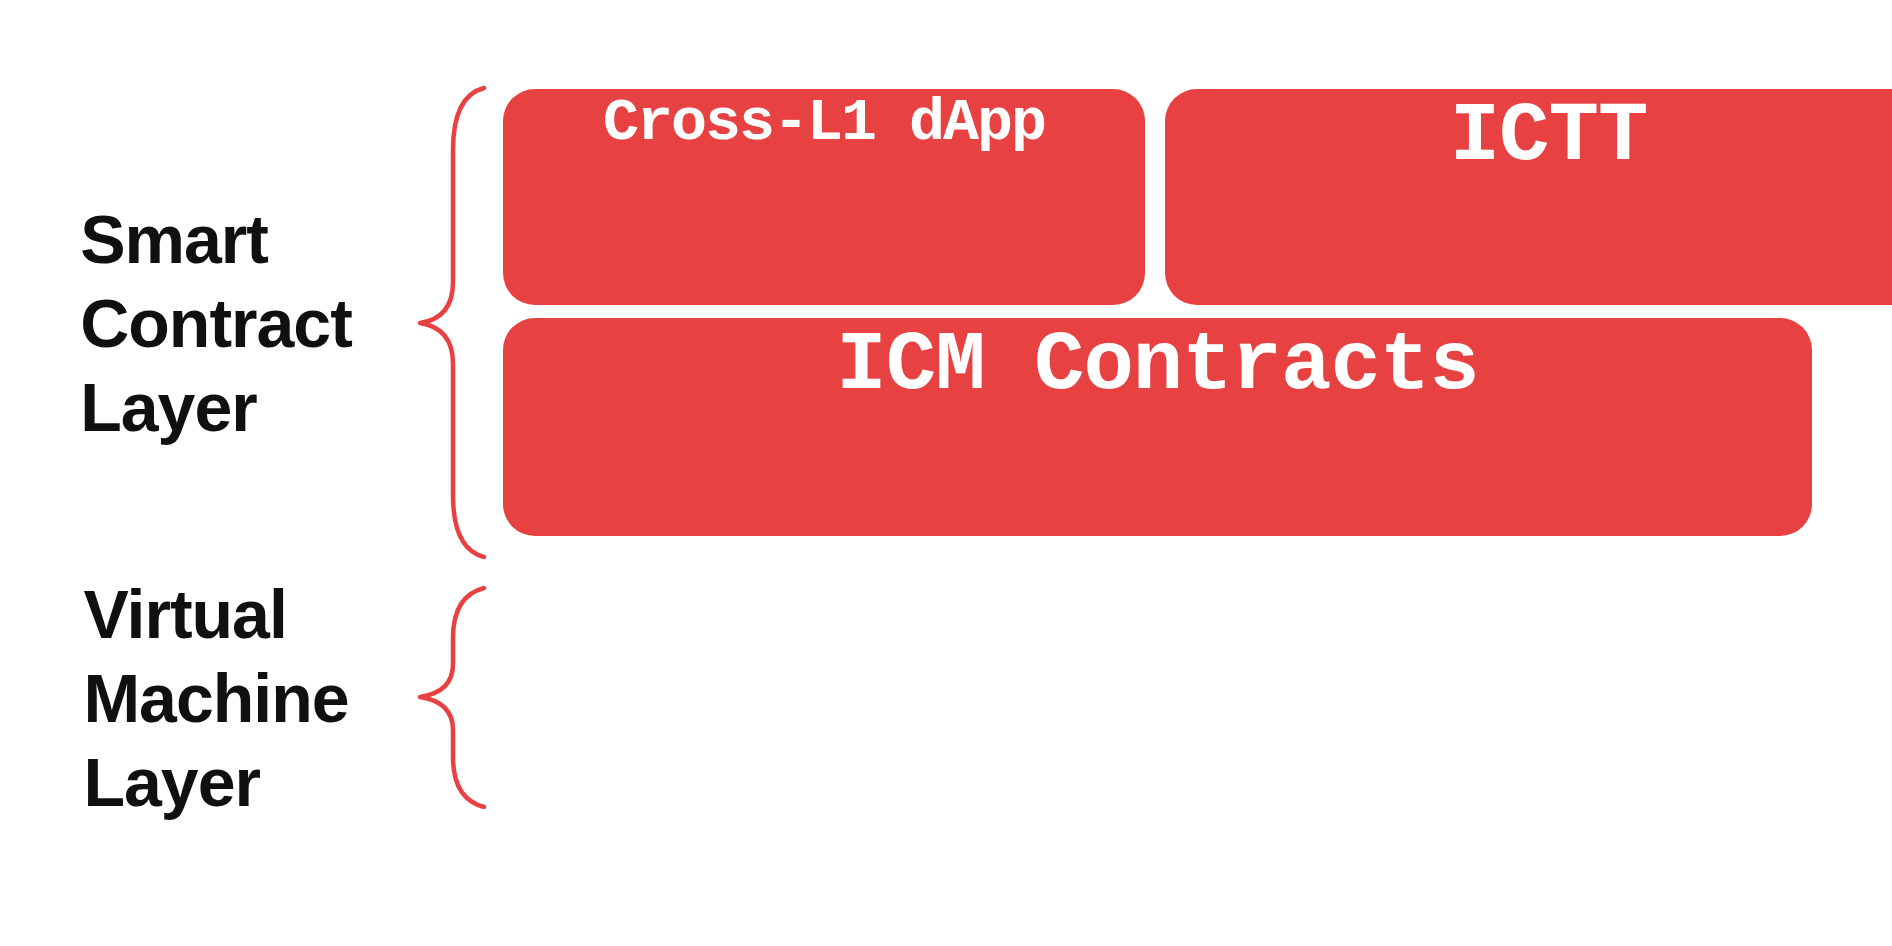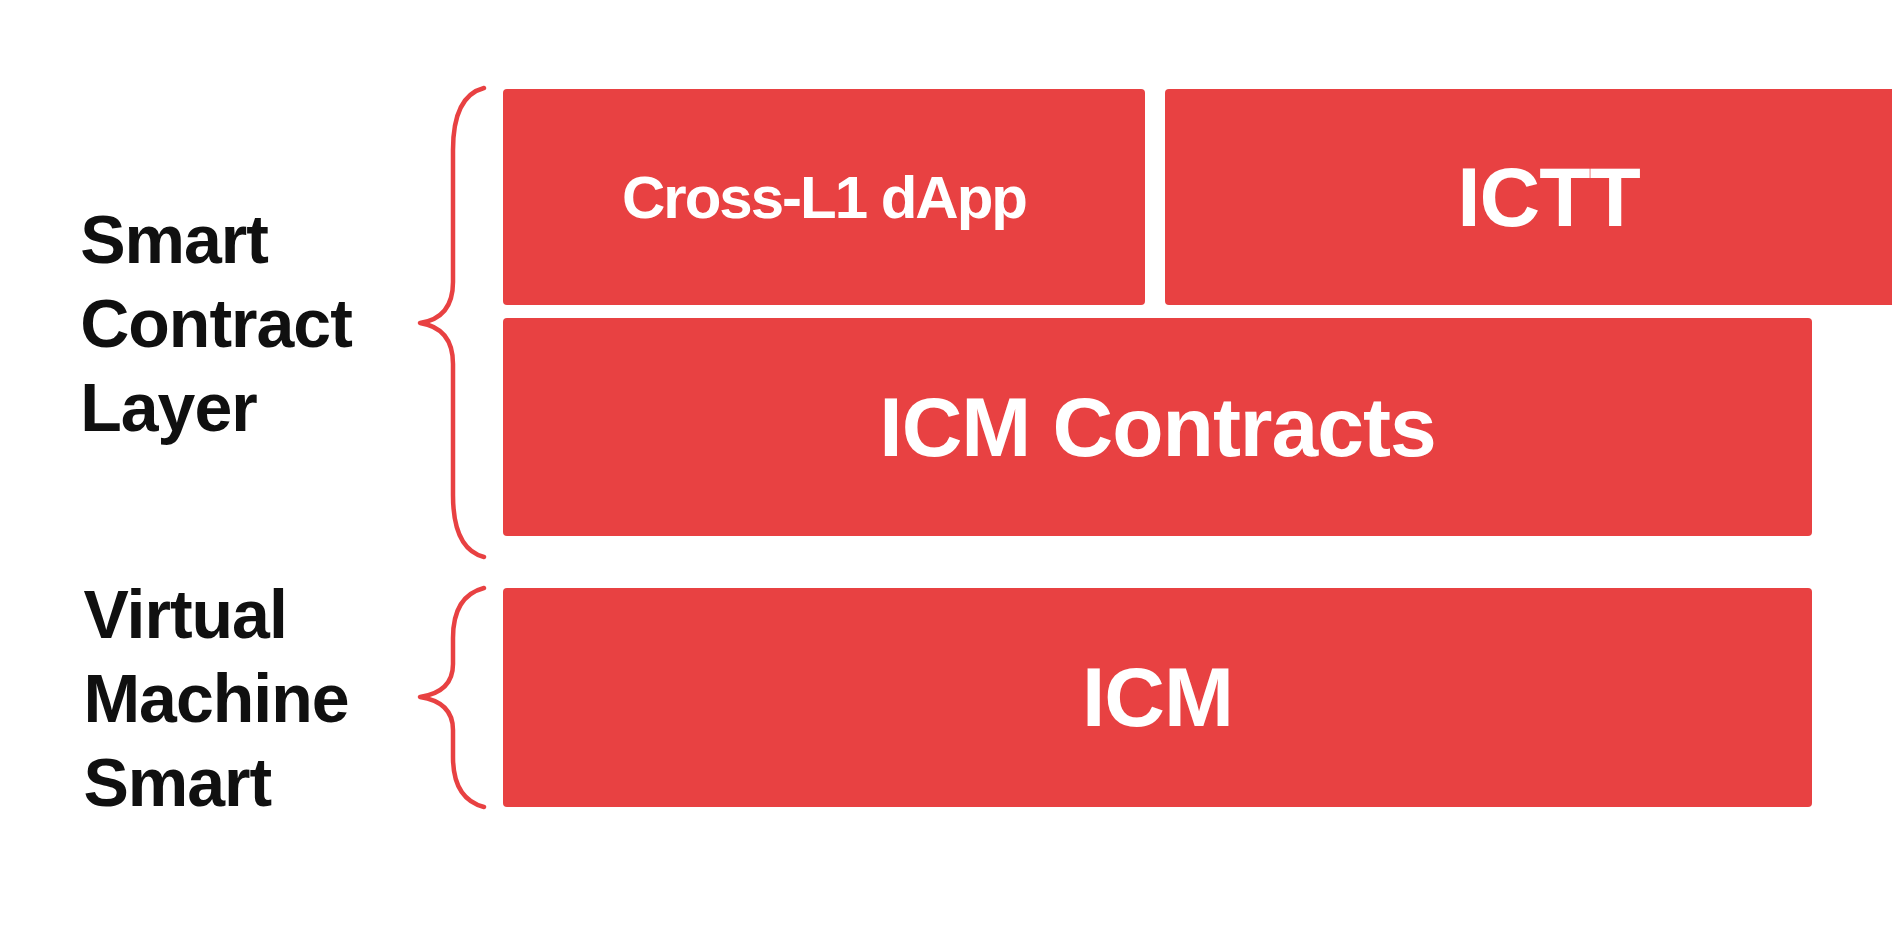--- a/index.html
+++ b/index.html
@@ -41,57 +41,55 @@
   .braces path{
     fill:none;
     stroke:var(--brace-stroke);
     stroke-width:4.5;
     stroke-linecap:round;
     stroke-linejoin:round;
   }
   .box{
     position:absolute;
     background:var(--box-fill);
-    border-radius:4px;
-    display:flex;align-items:center;justify-content:center;
+    border-radius:32px;
+    display:flex;justify-content:center;
     color:var(--box-text);
     font-weight:bold;
+    font-family:Liberation Mono, monospace;
   }
   .box-cross{left:503px;top:89px;width:642px;height:216px;font-size:60px;letter-spacing:-2px;}
   .box-ictt{left:1165px;top:89px;width:767px;height:216px;font-size:84px;letter-spacing:-1px;}
   .box-icmc{left:503px;top:318px;width:1309px;height:218px;font-size:84px;letter-spacing:-1px;}
   .box-icm{left:503px;top:588px;width:1309px;height:219px;font-size:84px;letter-spacing:-1px;}
 </style>
 </head>
 <body>
 
 <div class="stage">
 
   <div class="layer-label label-sc">Smart
 Contract
 Layer</div>
 
   <div class="layer-label label-vm">Virtual
 Machine
-Smart</div>
+Layer</div>
 
   <svg class="braces" viewBox="0 0 1892 946" xmlns="http://www.w3.org/2000/svg" aria-hidden="true">
     <path d="M 484 88 Q 453 96 453 150 L 453 282 Q 453 318 420 323 Q 453 328 453 364 L 453 495 Q 453 549 484 557"></path>
     <path d="M 484 588 Q 453 596 453 638 L 453 664 Q 453 692 420 697 Q 453 702 453 730 L 453 757 Q 453 799 484 807"></path>
   </svg>
 
   <div class="box box-cross">
     <span>Cross-L1 dApp</span>
   </div>
 
   <div class="box box-ictt">
     <span>ICTT</span>
   </div>
 
   <div class="box box-icmc">
     <span>ICM Contracts</span>
   </div>
 
-  <div class="box box-icm">
-    <span>ICM</span>
-  </div>
 
 </div>
 
 </body></html>

